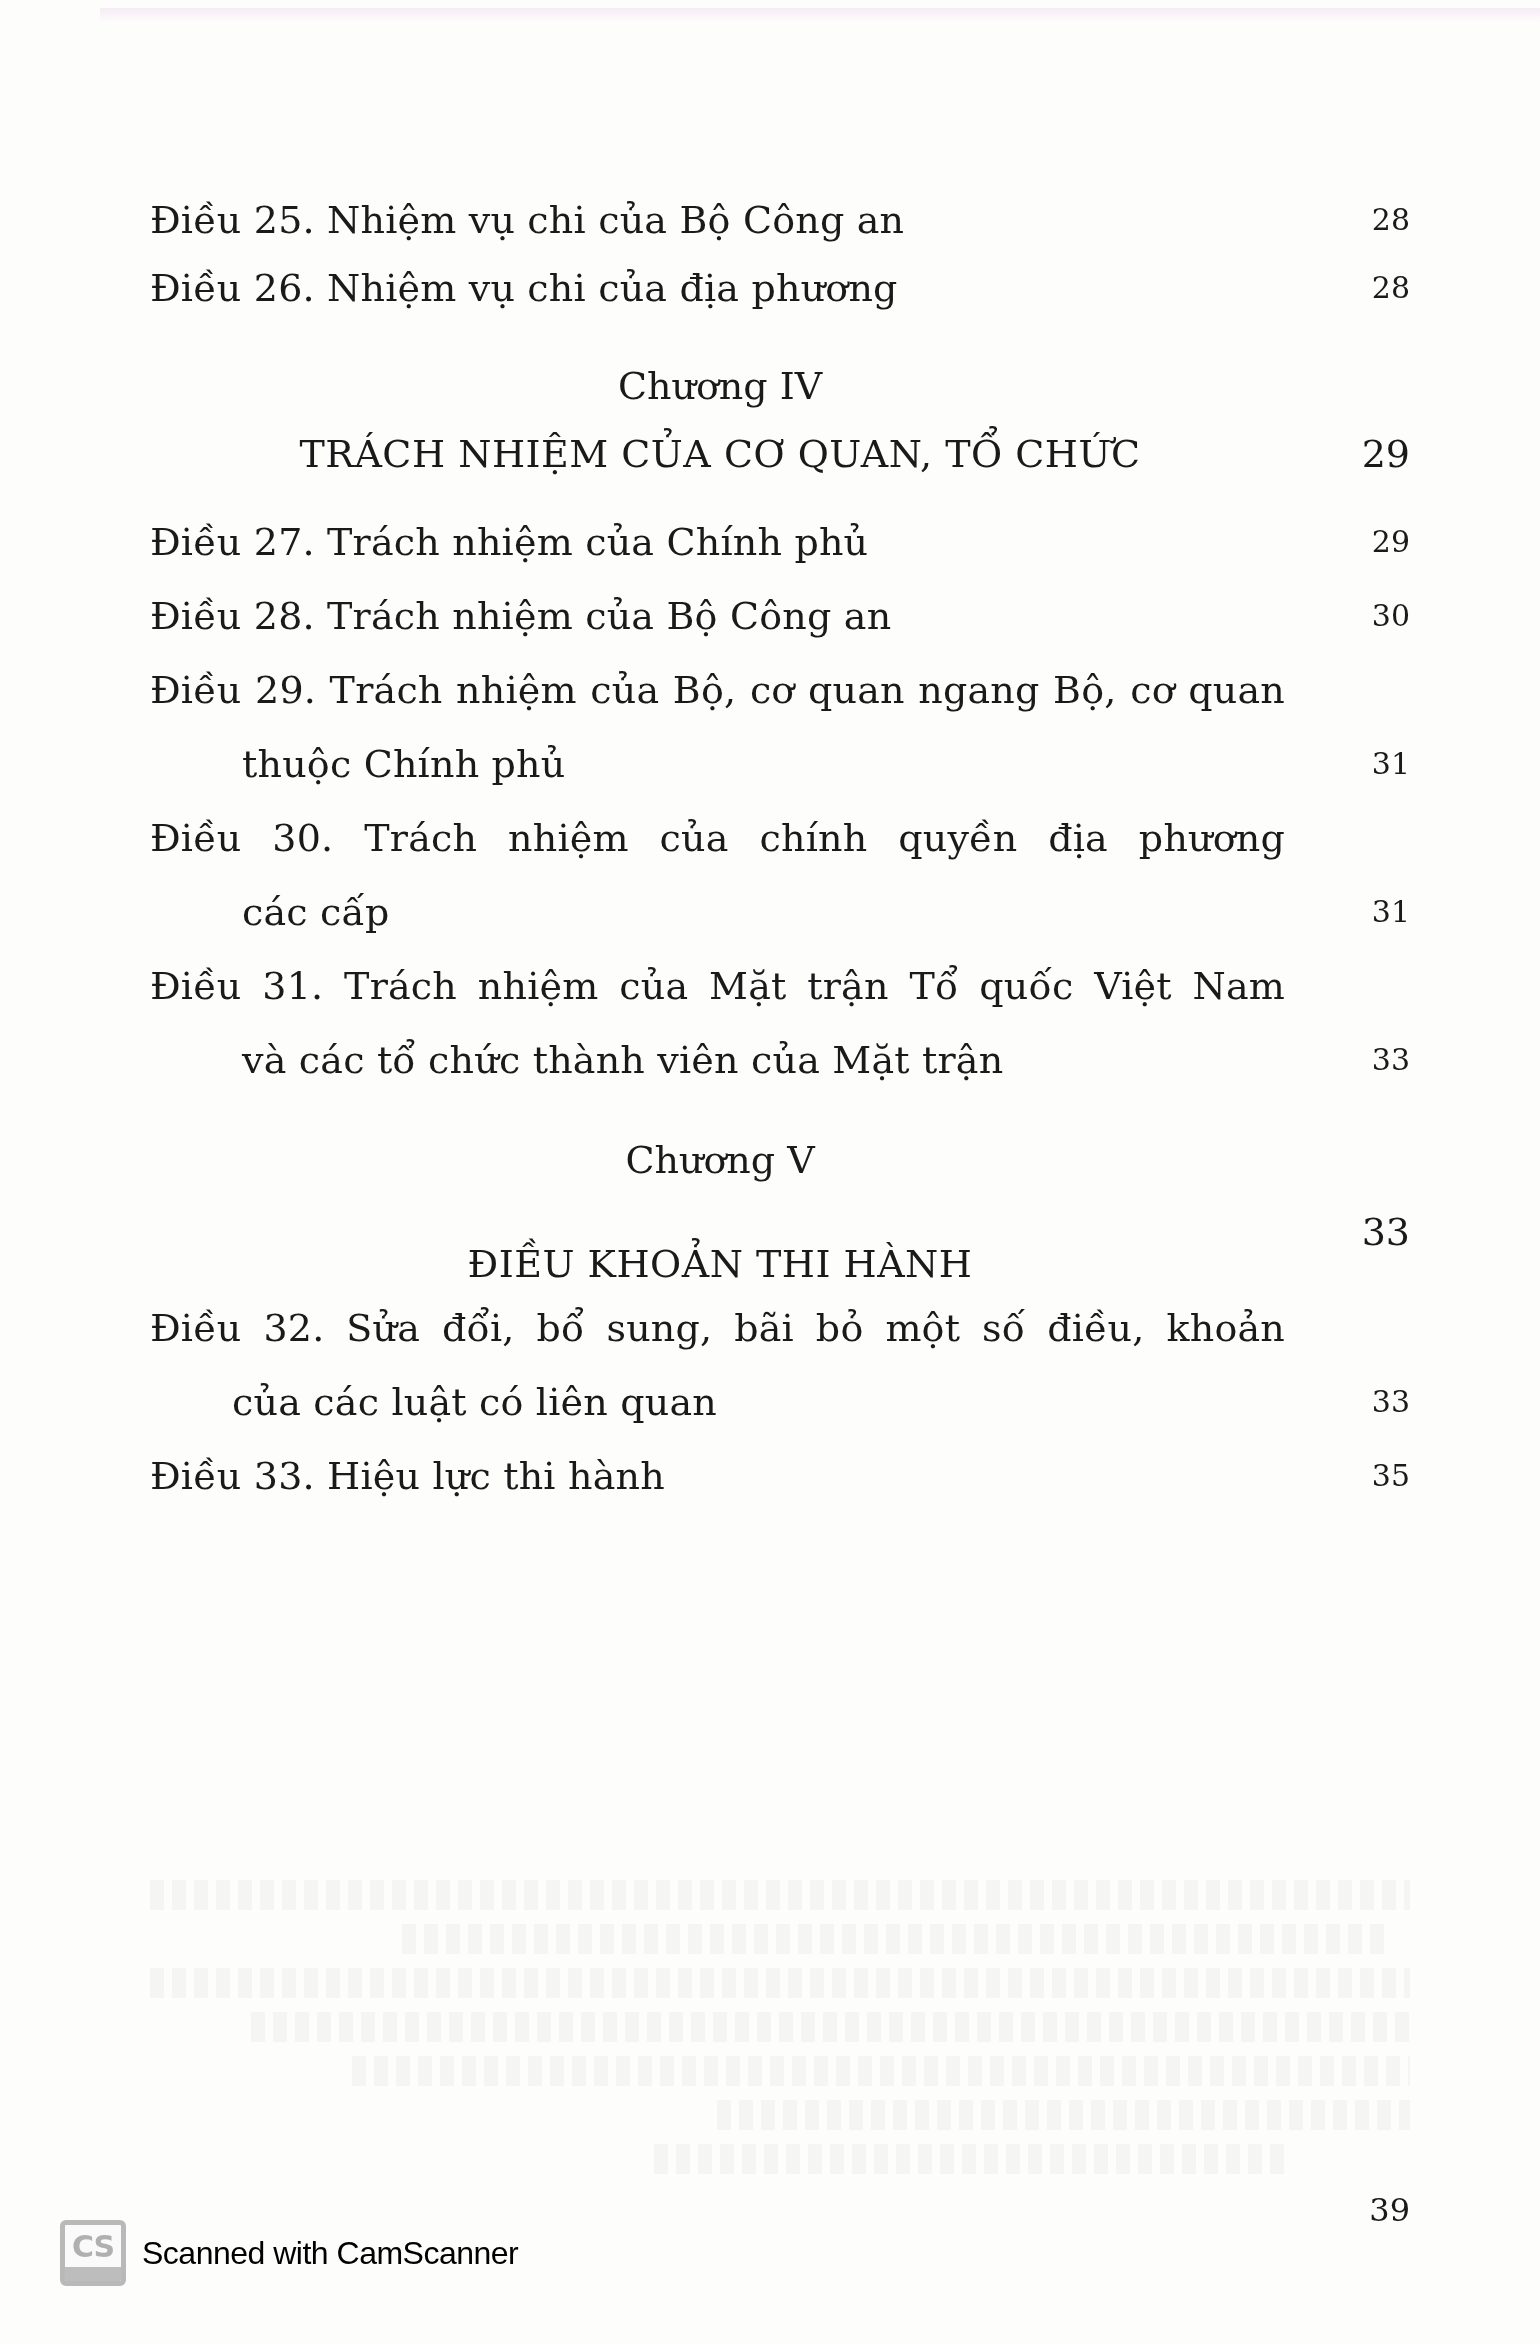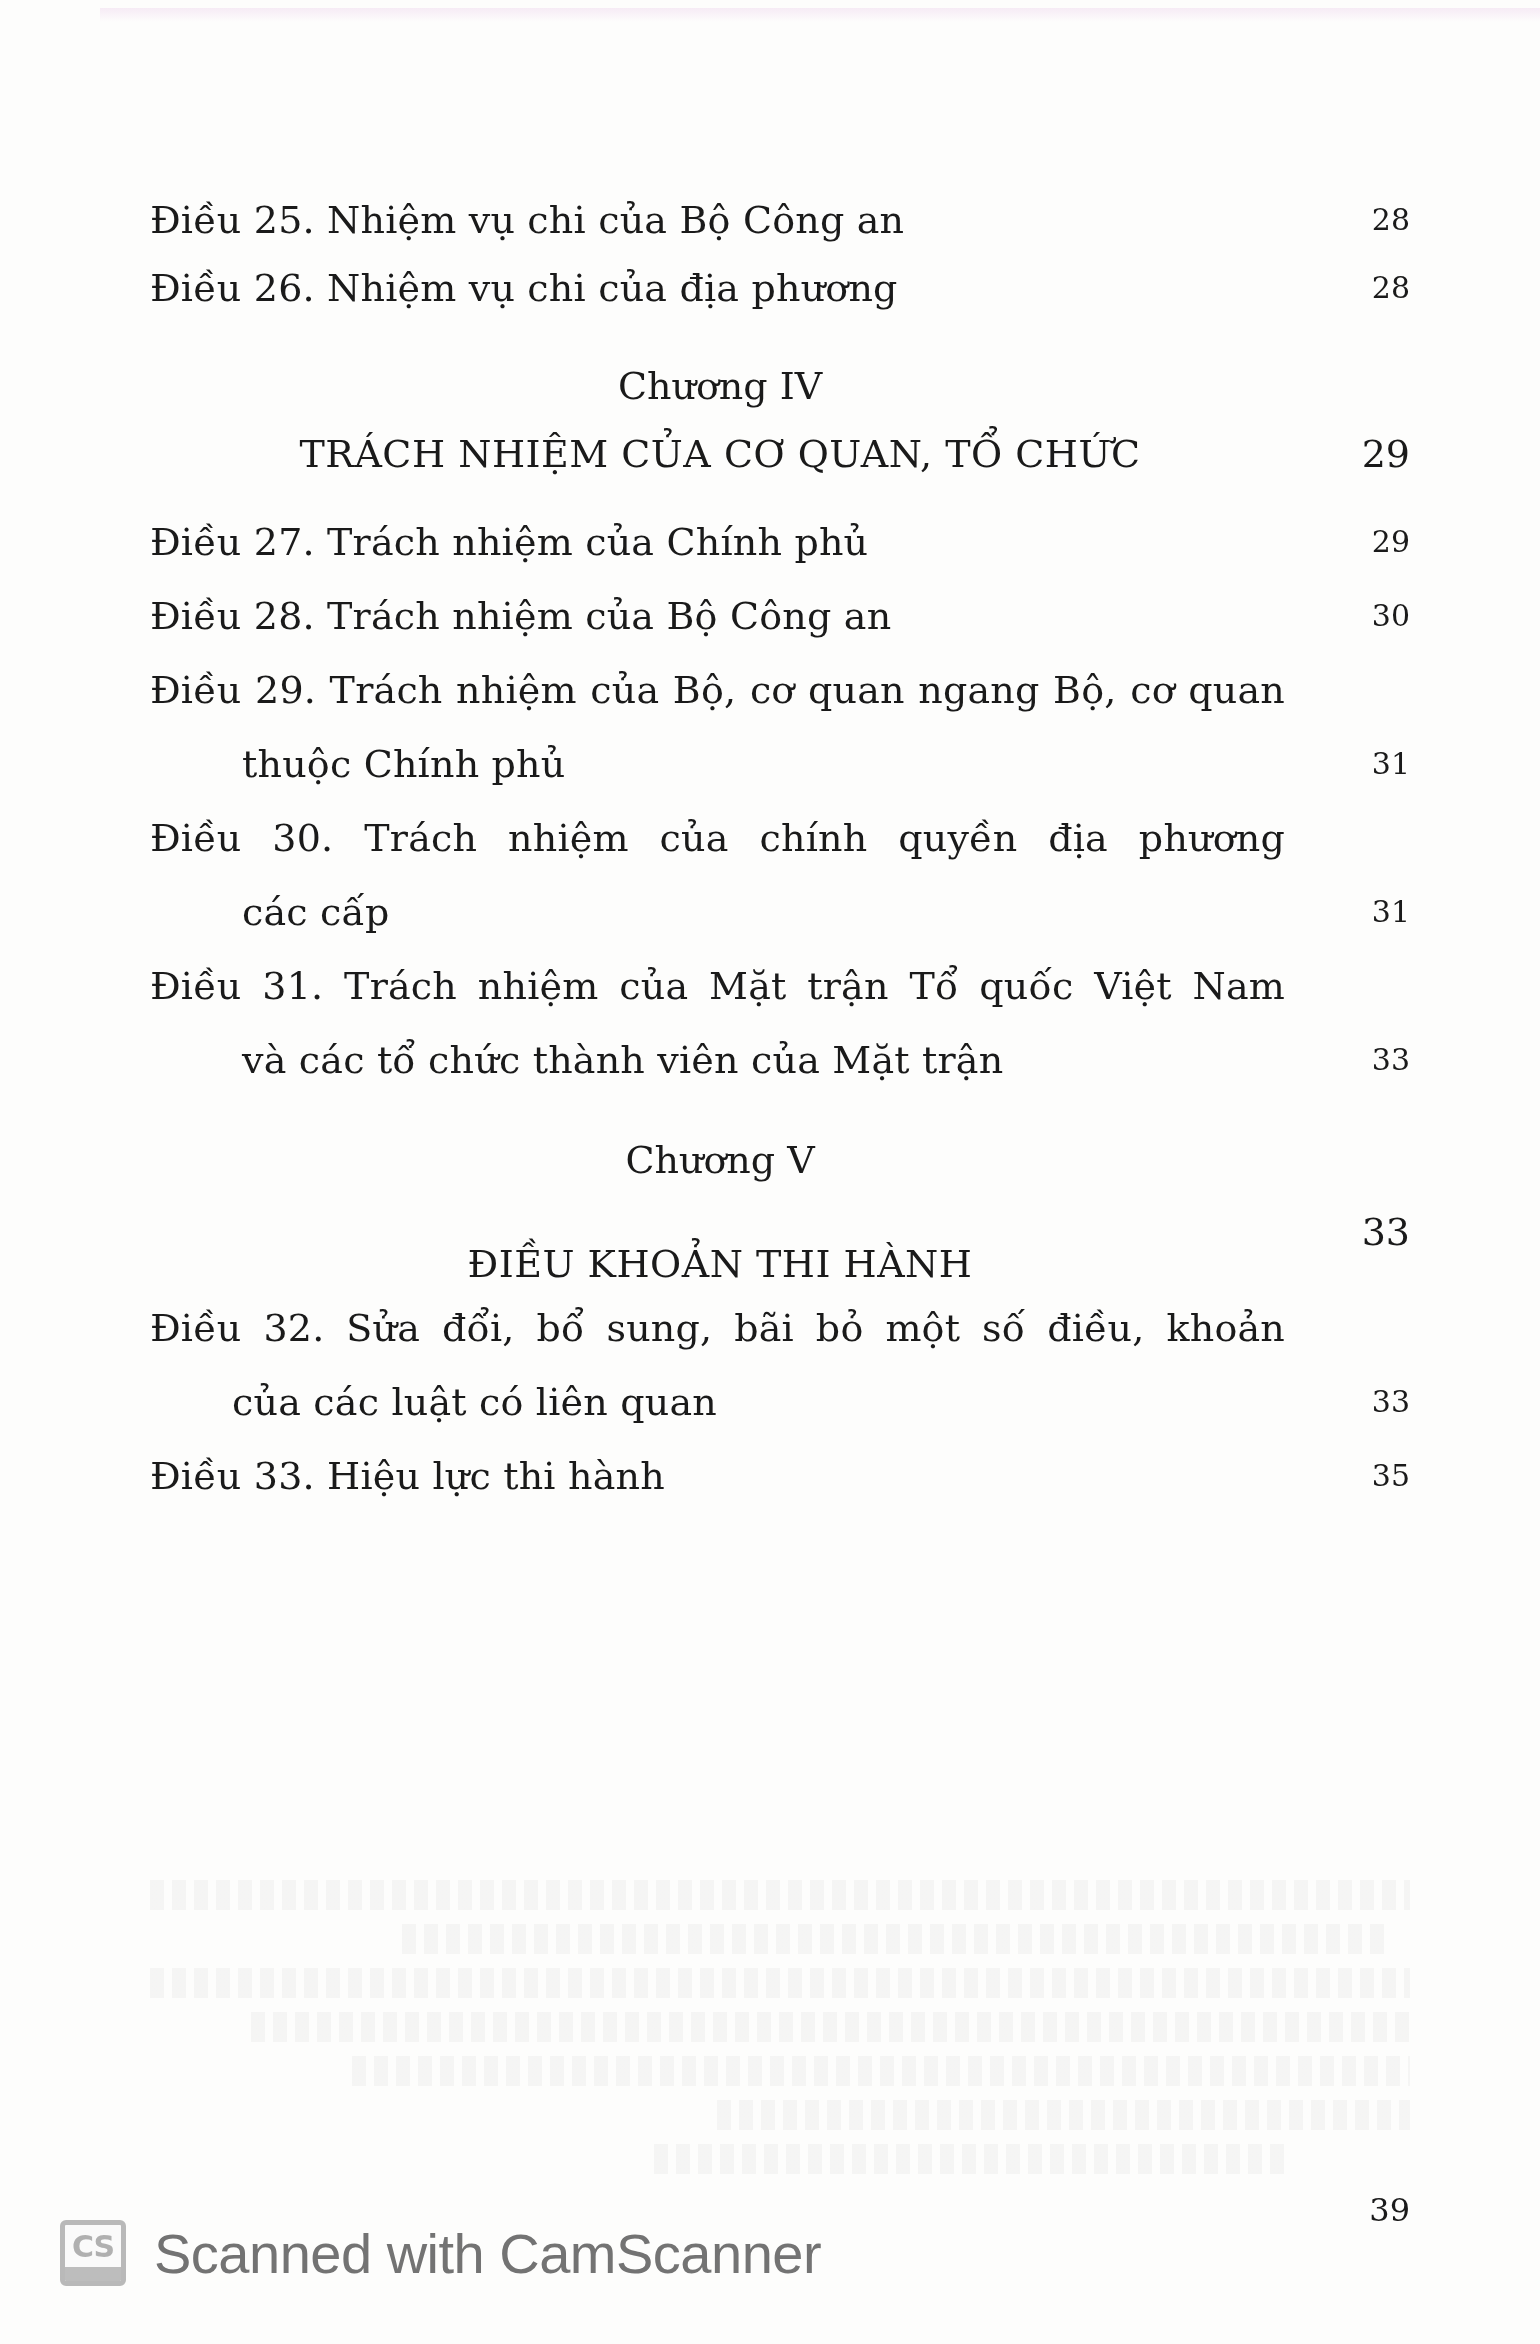--- a/index.html
+++ b/index.html
@@ -107,21 +107,21 @@
       font-size: 32px;
       line-height: 60px;
     }
     .watermark {
       position: absolute;
       left: 60px;
       top: 2218px;
       height: 70px;
       display: flex;
       align-items: center;
-      gap: 28px;
+      gap: 16px;
     }
     .cs-logo {
       width: 66px;
       height: 66px;
       border: 5px solid #b9b9b9;
       border-radius: 6px;
       box-sizing: border-box;
       position: relative;
       background: #fafafa;
       overflow: hidden;
@@ -141,22 +141,22 @@
     .cs-logo-bar {
       position: absolute;
       left: 0;
       bottom: 0;
       width: 100%;
       height: 14px;
       background: #bdbdbd;
     }
     .watermark-text {
       font-family: "Liberation Sans", "DejaVu Sans", sans-serif;
-      font-size: 56px;
-      color: #737373;
+      font-size: 32px;
+      color: #000000;
       letter-spacing: -0.5px;
     }
   </style>
 </head>
 <body>
 
 <div class="page">
   <div class="scan-top-edge"></div>
 
   <div class="toc-row" style="top:190px;">

